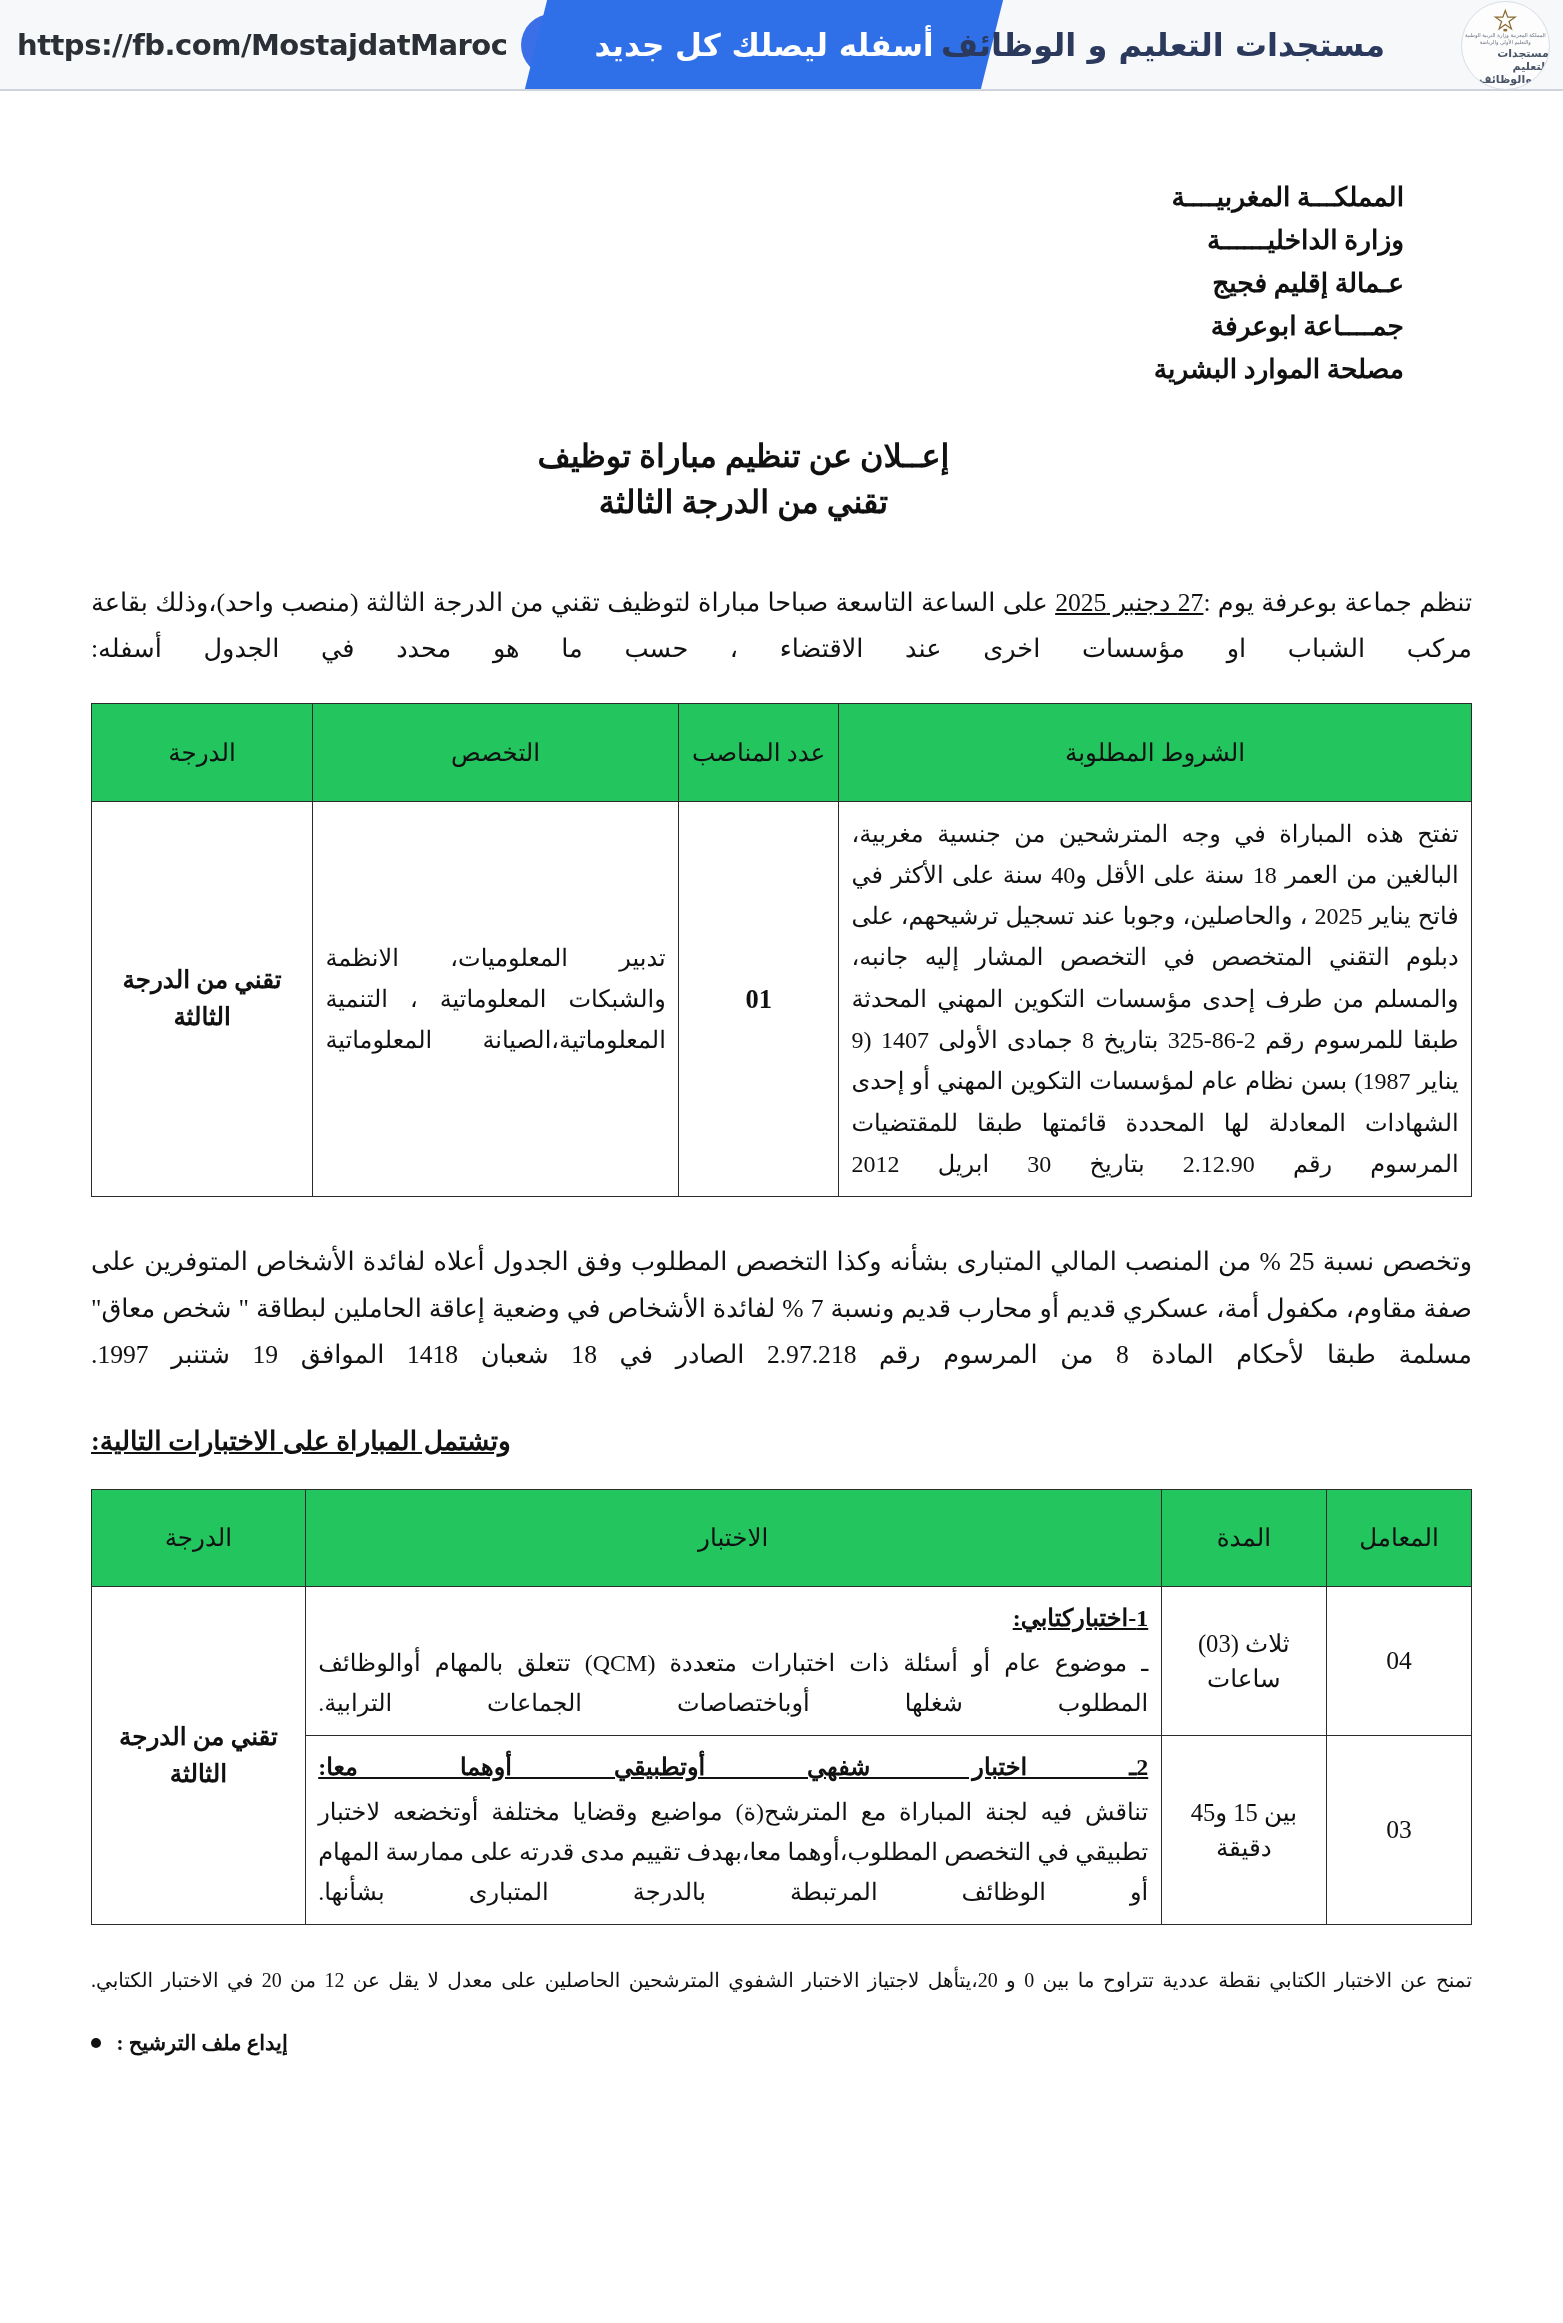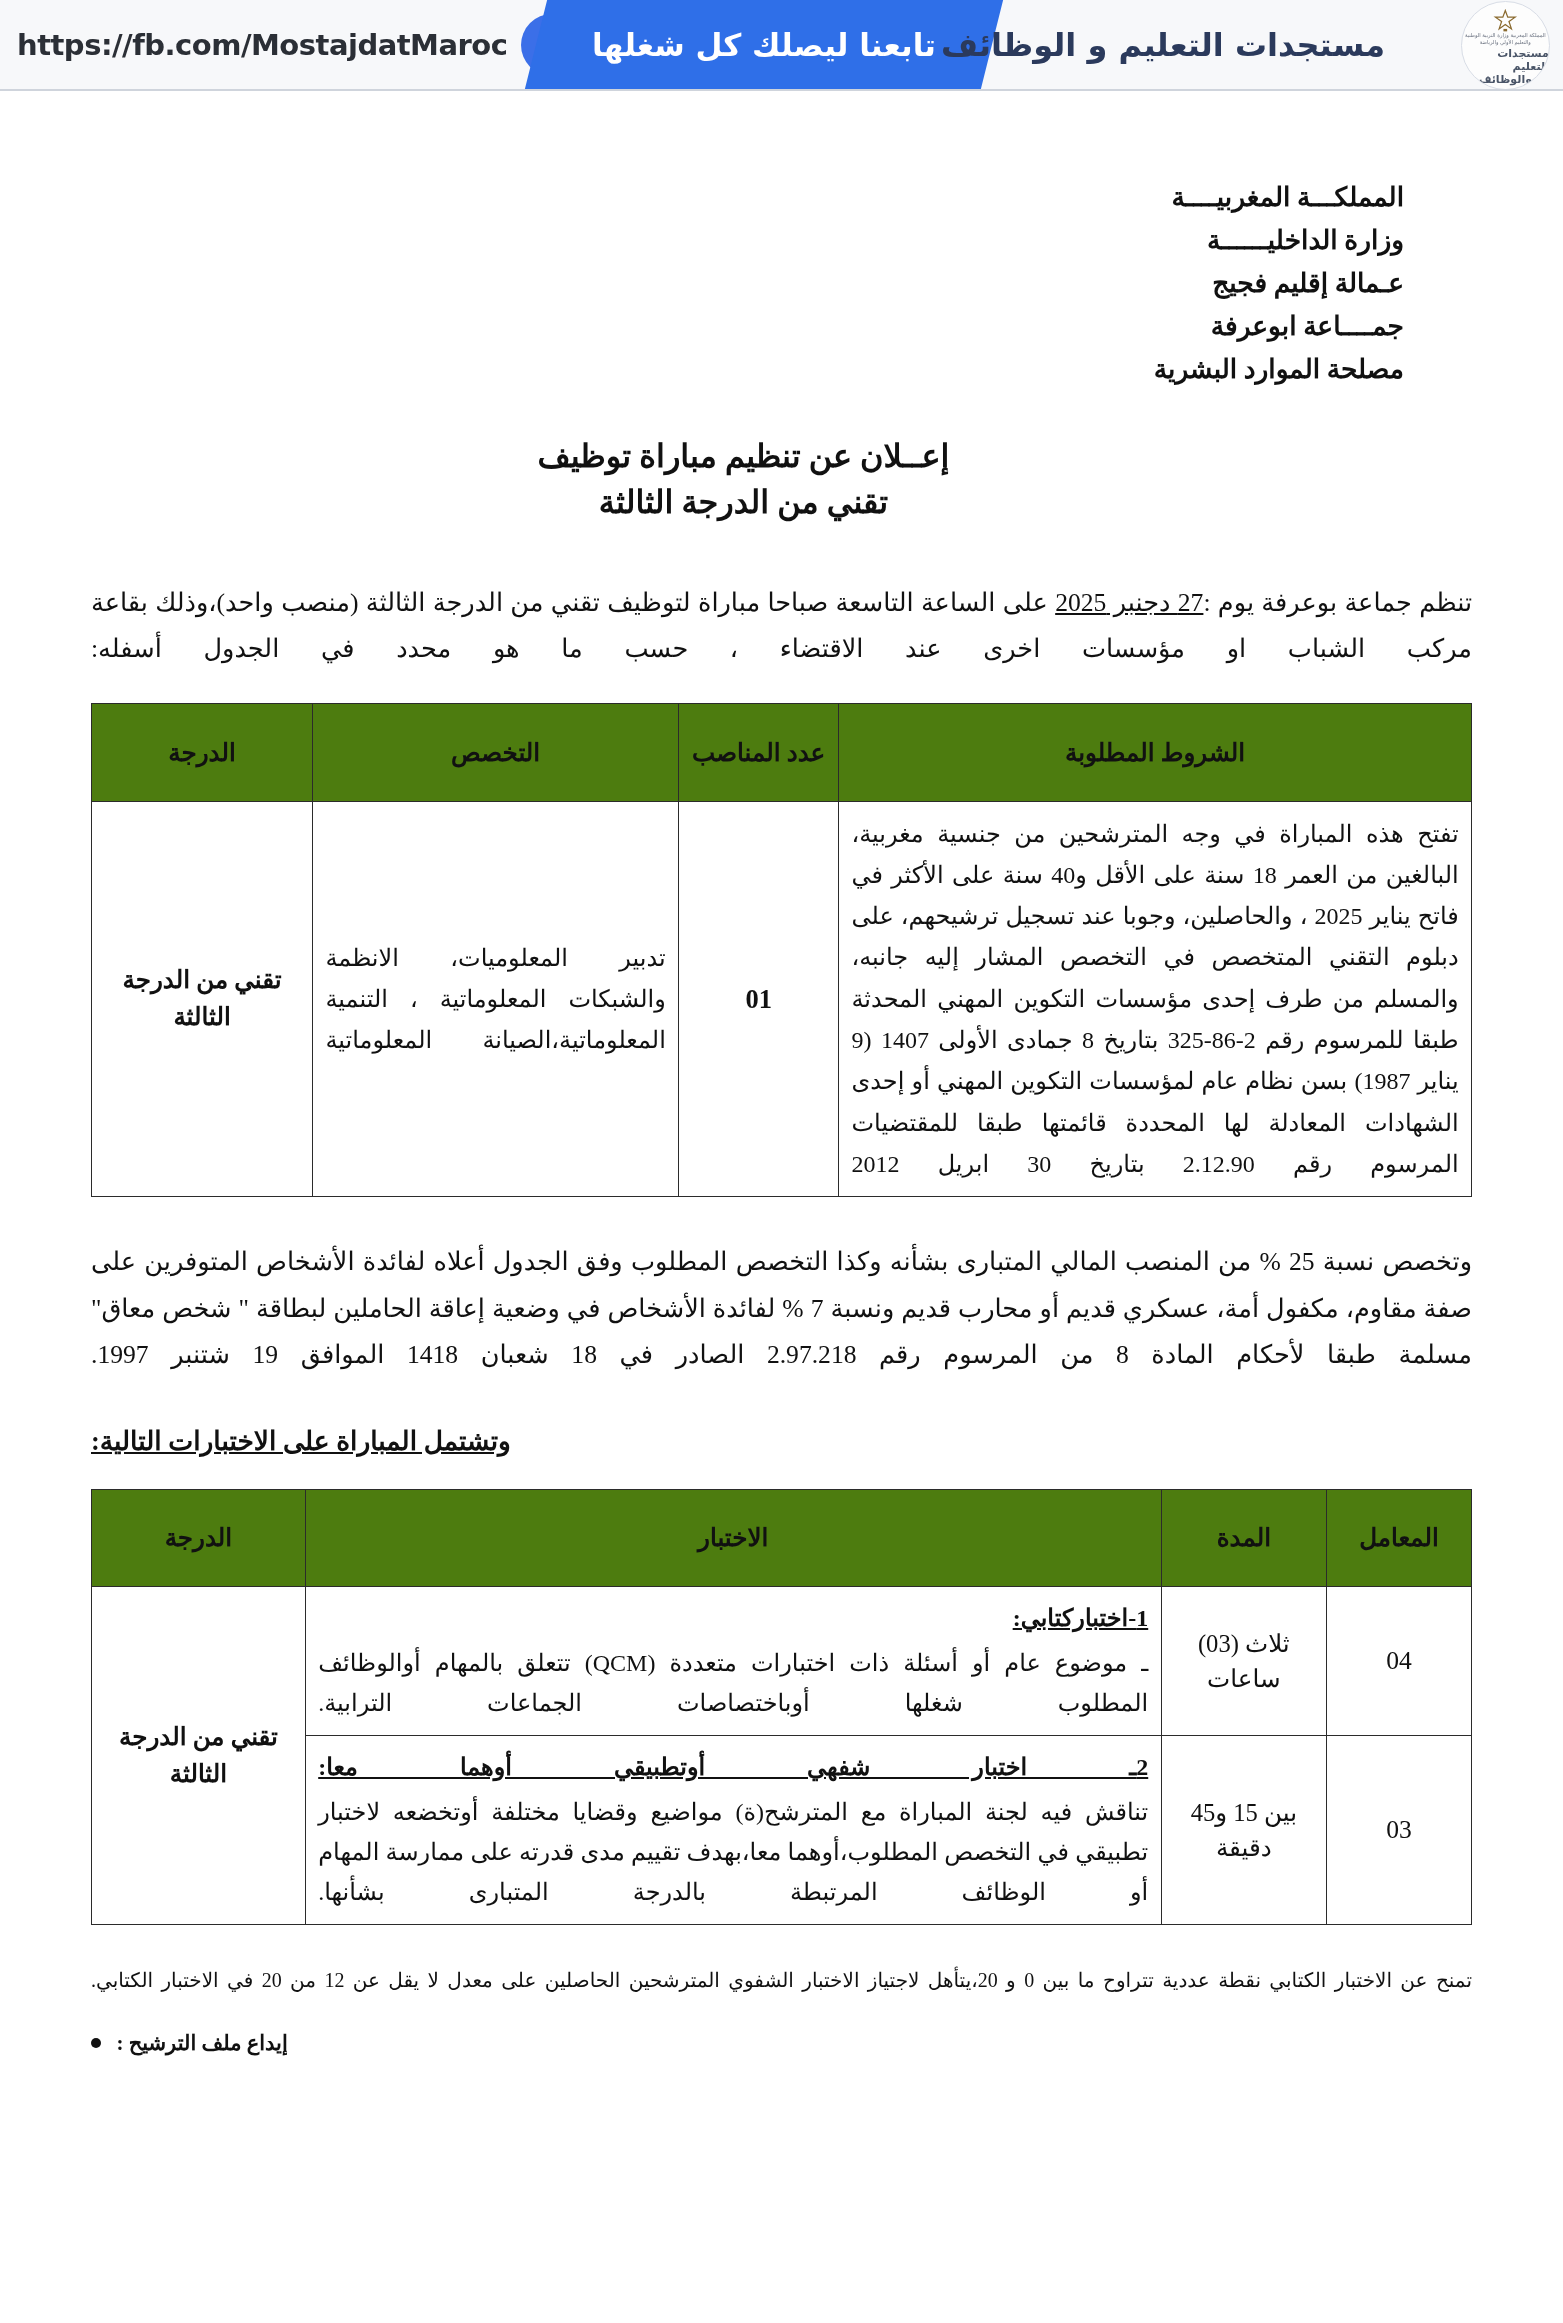--- a/index.html
+++ b/index.html
@@ -192,23 +192,23 @@
     width: 100%;
     table-layout: fixed;
   }
   table.doc-table th,
   table.doc-table td {
     border: 1.9px solid #2b2b2b;
     padding: 11.4px 12.3px;
     vertical-align: middle;
   }
   table.doc-table th {
-    background: #4d7c0f;
+    background: #22c55e;
     font-size: 24.6px;
-    font-weight: 700;
+    font-weight: 400;
     text-align: center;
     height: 74px;
     line-height: 1.35;
   }
   td.cell-conditions {
     font-size: 24px;
     line-height: 1.72;
     text-align: justify;
     text-align-last: justify;
     vertical-align: top;
@@ -319,21 +319,21 @@
 <body>
 
 <div class="banner">
 
   <div class="banner-fb">
     <span class="fb-circle"></span>
     <span class="fb-url">https://fb.com/MostajdatMaroc</span>
   </div>
 
   <div class="banner-blue"></div>
-  <div class="banner-blue-text">تابعنا ليصلك كل شغلها</div>
+  <div class="banner-blue-text">أسفله ليصلك كل جديد</div>
 
   <div class="banner-brand">مستجدات التعليم و الوظائف</div>
 
   <div class="banner-logo">
     <svg class="logo-emblem" viewBox="0 0 40 40">
       <polygon points="20,4 24,15 36,15 26,22 30,34 20,27 10,34 14,22 4,15 16,15" fill="none" stroke="#8a6a2f" stroke-width="2"></polygon>
       <rect x="17" y="34" width="6" height="4" fill="#8a6a2f"></rect>
     </svg>
     <div class="logo-sub">المملكة المغربية وزارة التربية الوطنية والتعليم الأولي والرياضة</div>
     <div class="logo-l1">مستجدات التعليم</div>

